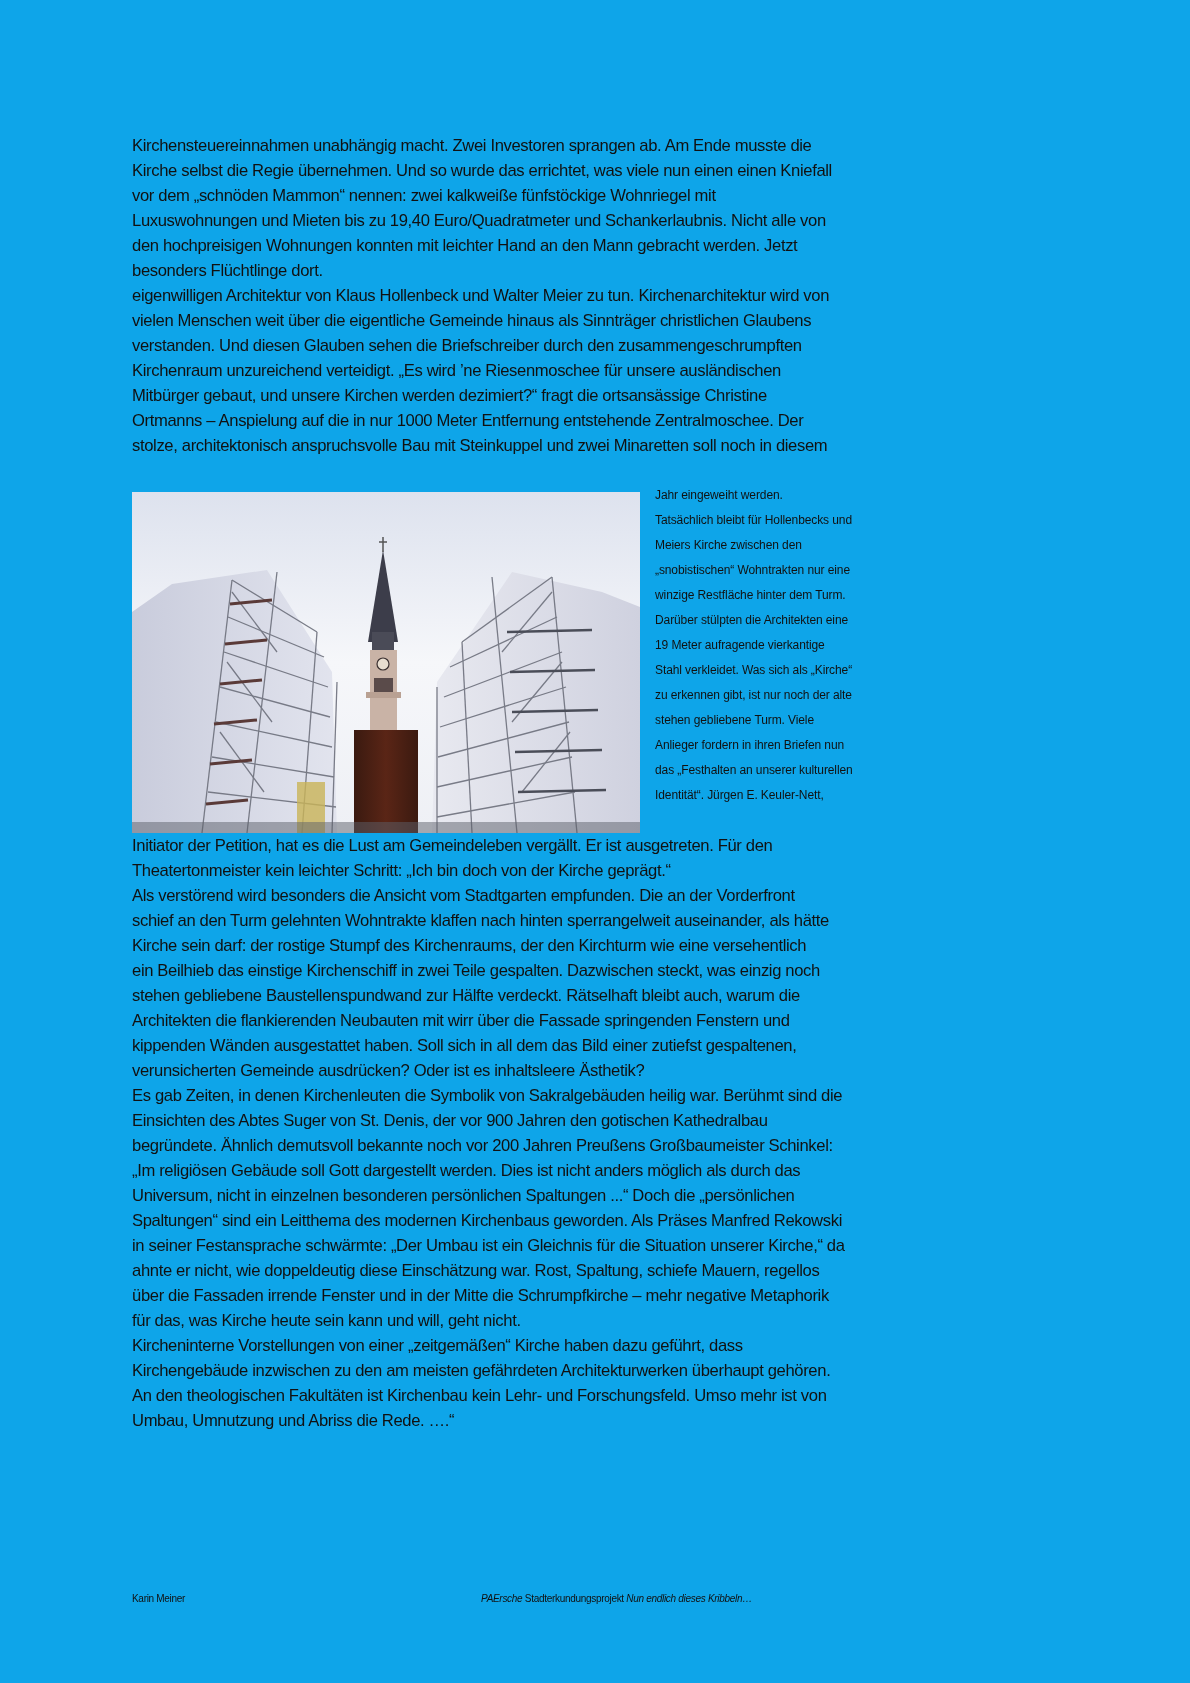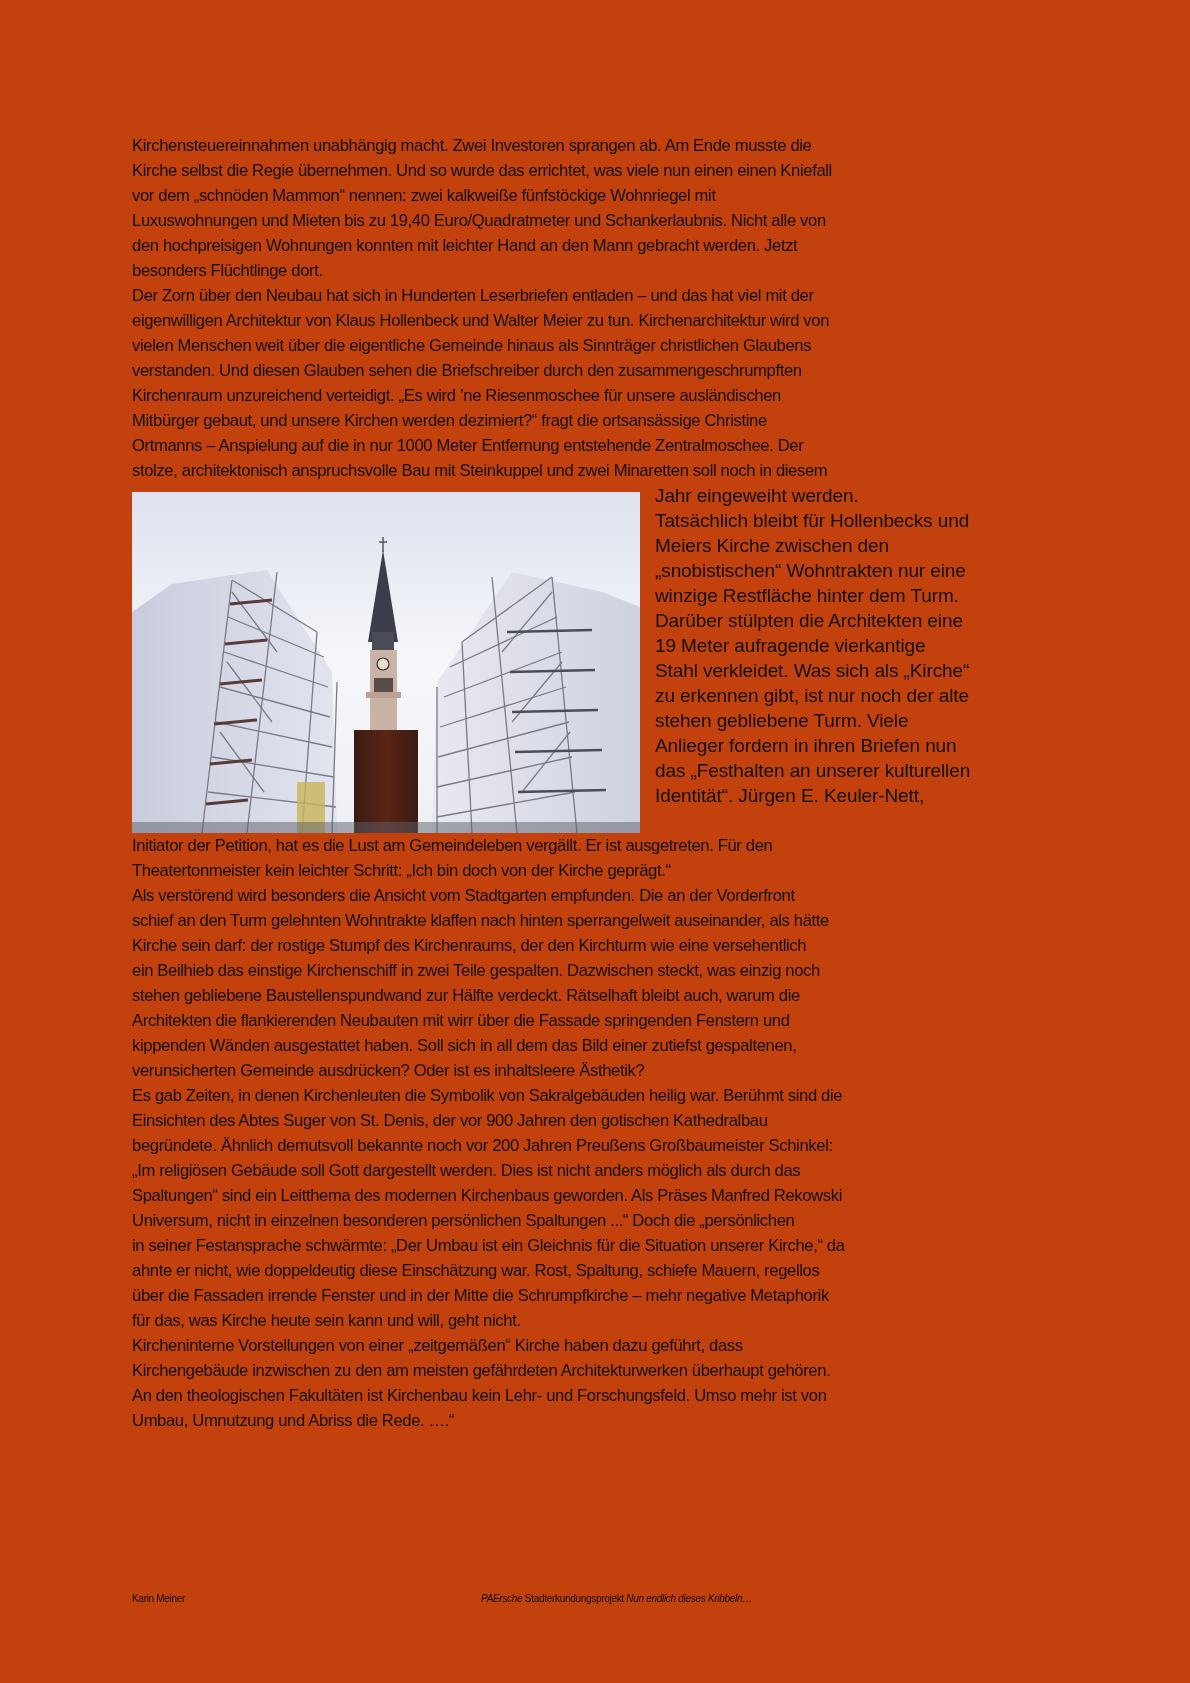--- a/index.html
+++ b/index.html
@@ -1,30 +1,30 @@
 <!DOCTYPE html>
 <html><head>
   <meta charset="utf-8">
   <style>
     html, body { margin: 0; padding: 0; background: #ffffff; }
     body { width: 1190px; height: 1683px; position: relative; overflow: hidden; }
     .page {
-      position: absolute; left: 0; top: 0; width: 1190px; height: 1683px; background: #c2410c;
+      position: absolute; left: 0; top: 0; width: 1190px; height: 1683px; background: #0ea5e9;
       font-family: "Liberation Sans", sans-serif; color: #111;
     }
     .text-block {
       position: absolute; left: 132px; width: 860px;
       font-size: 16.6px; line-height: 25px; letter-spacing: -0.35px;
       white-space: nowrap;
     }
     .line { display: block; height: 25px; }
     .block-top { top: 133px; }
     .side-text {
       position: absolute; left: 655px; top: 483px; width: 340px;
-      font-size: 19px; line-height: 25px; letter-spacing: -0.1px; white-space: nowrap;
+      font-size: 12px; line-height: 25px; letter-spacing: -0.1px; white-space: nowrap;
     }
     .block-bottom { top: 833px; }
     .photo {
       position: absolute; left: 132px; top: 492px; width: 508px; height: 341px; overflow: hidden;
       background: linear-gradient(180deg, #dfe3ef 0%, #eef0f6 30%, #f7f8fb 55%, #f2f3f7 100%);
     }
     .footer { position: absolute; top: 1589px; font-size: 10px; line-height: 20px; letter-spacing: -0.3px; white-space: nowrap; }
     .footer-left { left: 132px; }
     .footer-right { left: 481px; }
     .footer-right i { }
@@ -34,21 +34,20 @@
 
 <div class="page">
 
   <div class="text-block block-top">
     <span class="line">Kirchensteuereinnahmen unabhängig macht. Zwei Investoren sprangen ab. Am Ende musste die</span>
     <span class="line">Kirche selbst die Regie übernehmen. Und so wurde das errichtet, was viele nun einen einen Kniefall</span>
     <span class="line">vor dem „schnöden Mammon“ nennen: zwei kalkweiße fünfstöckige Wohnriegel mit</span>
     <span class="line">Luxuswohnungen und Mieten bis zu 19,40 Euro/Quadratmeter und Schankerlaubnis. Nicht alle von</span>
     <span class="line">den hochpreisigen Wohnungen konnten mit leichter Hand an den Mann gebracht werden. Jetzt</span>
     <span class="line">besonders Flüchtlinge dort.</span>
-    <span class="line">Der Zorn über den Neubau hat sich in Hunderten Leserbriefen entladen – und das hat viel mit der</span>
     <span class="line">eigenwilligen Architektur von Klaus Hollenbeck und Walter Meier zu tun. Kirchenarchitektur wird von</span>
     <span class="line">vielen Menschen weit über die eigentliche Gemeinde hinaus als Sinnträger christlichen Glaubens</span>
     <span class="line">verstanden. Und diesen Glauben sehen die Briefschreiber durch den zusammengeschrumpften</span>
     <span class="line">Kirchenraum unzureichend verteidigt. „Es wird ’ne Riesenmoschee für unsere ausländischen</span>
     <span class="line">Mitbürger gebaut, und unsere Kirchen werden dezimiert?“ fragt die ortsansässige Christine</span>
     <span class="line">Ortmanns – Anspielung auf die in nur 1000 Meter Entfernung entstehende Zentralmoschee. Der</span>
     <span class="line">stolze, architektonisch anspruchsvolle Bau mit Steinkuppel und zwei Minaretten soll noch in diesem</span>
   </div>
 
   <div class="photo">
@@ -170,22 +169,22 @@
     <span class="line">Kirche sein darf: der rostige Stumpf des Kirchenraums, der den Kirchturm wie eine versehentlich</span>
     <span class="line">ein Beilhieb das einstige Kirchenschiff in zwei Teile gespalten. Dazwischen steckt, was einzig noch</span>
     <span class="line">stehen gebliebene Baustellenspundwand zur Hälfte verdeckt. Rätselhaft bleibt auch, warum die</span>
     <span class="line">Architekten die flankierenden Neubauten mit wirr über die Fassade springenden Fenstern und</span>
     <span class="line">kippenden Wänden ausgestattet haben. Soll sich in all dem das Bild einer zutiefst gespaltenen,</span>
     <span class="line">verunsicherten Gemeinde ausdrücken? Oder ist es inhaltsleere Ästhetik?</span>
     <span class="line">Es gab Zeiten, in denen Kirchenleuten die Symbolik von Sakralgebäuden heilig war. Berühmt sind die</span>
     <span class="line">Einsichten des Abtes Suger von St. Denis, der vor 900 Jahren den gotischen Kathedralbau</span>
     <span class="line">begründete. Ähnlich demutsvoll bekannte noch vor 200 Jahren Preußens Großbaumeister Schinkel:</span>
     <span class="line">„Im religiösen Gebäude soll Gott dargestellt werden. Dies ist nicht anders möglich als durch das</span>
+    <span class="line">Universum, nicht in einzelnen besonderen persönlichen Spaltungen ...“ Doch die „persönlichen</span>
     <span class="line">Spaltungen“ sind ein Leitthema des modernen Kirchenbaus geworden. Als Präses Manfred Rekowski</span>
-    <span class="line">Universum, nicht in einzelnen besonderen persönlichen Spaltungen ...“ Doch die „persönlichen</span>
     <span class="line">in seiner Festansprache schwärmte: „Der Umbau ist ein Gleichnis für die Situation unserer Kirche,“ da</span>
     <span class="line">ahnte er nicht, wie doppeldeutig diese Einschätzung war. Rost, Spaltung, schiefe Mauern, regellos</span>
     <span class="line">über die Fassaden irrende Fenster und in der Mitte die Schrumpfkirche – mehr negative Metaphorik</span>
     <span class="line">für das, was Kirche heute sein kann und will, geht nicht.</span>
     <span class="line">Kircheninterne Vorstellungen von einer „zeitgemäßen“ Kirche haben dazu geführt, dass</span>
     <span class="line">Kirchengebäude inzwischen zu den am meisten gefährdeten Architekturwerken überhaupt gehören.</span>
     <span class="line">An den theologischen Fakultäten ist Kirchenbau kein Lehr- und Forschungsfeld. Umso mehr ist von</span>
     <span class="line">Umbau, Umnutzung und Abriss die Rede. ….“</span>
   </div>
 

